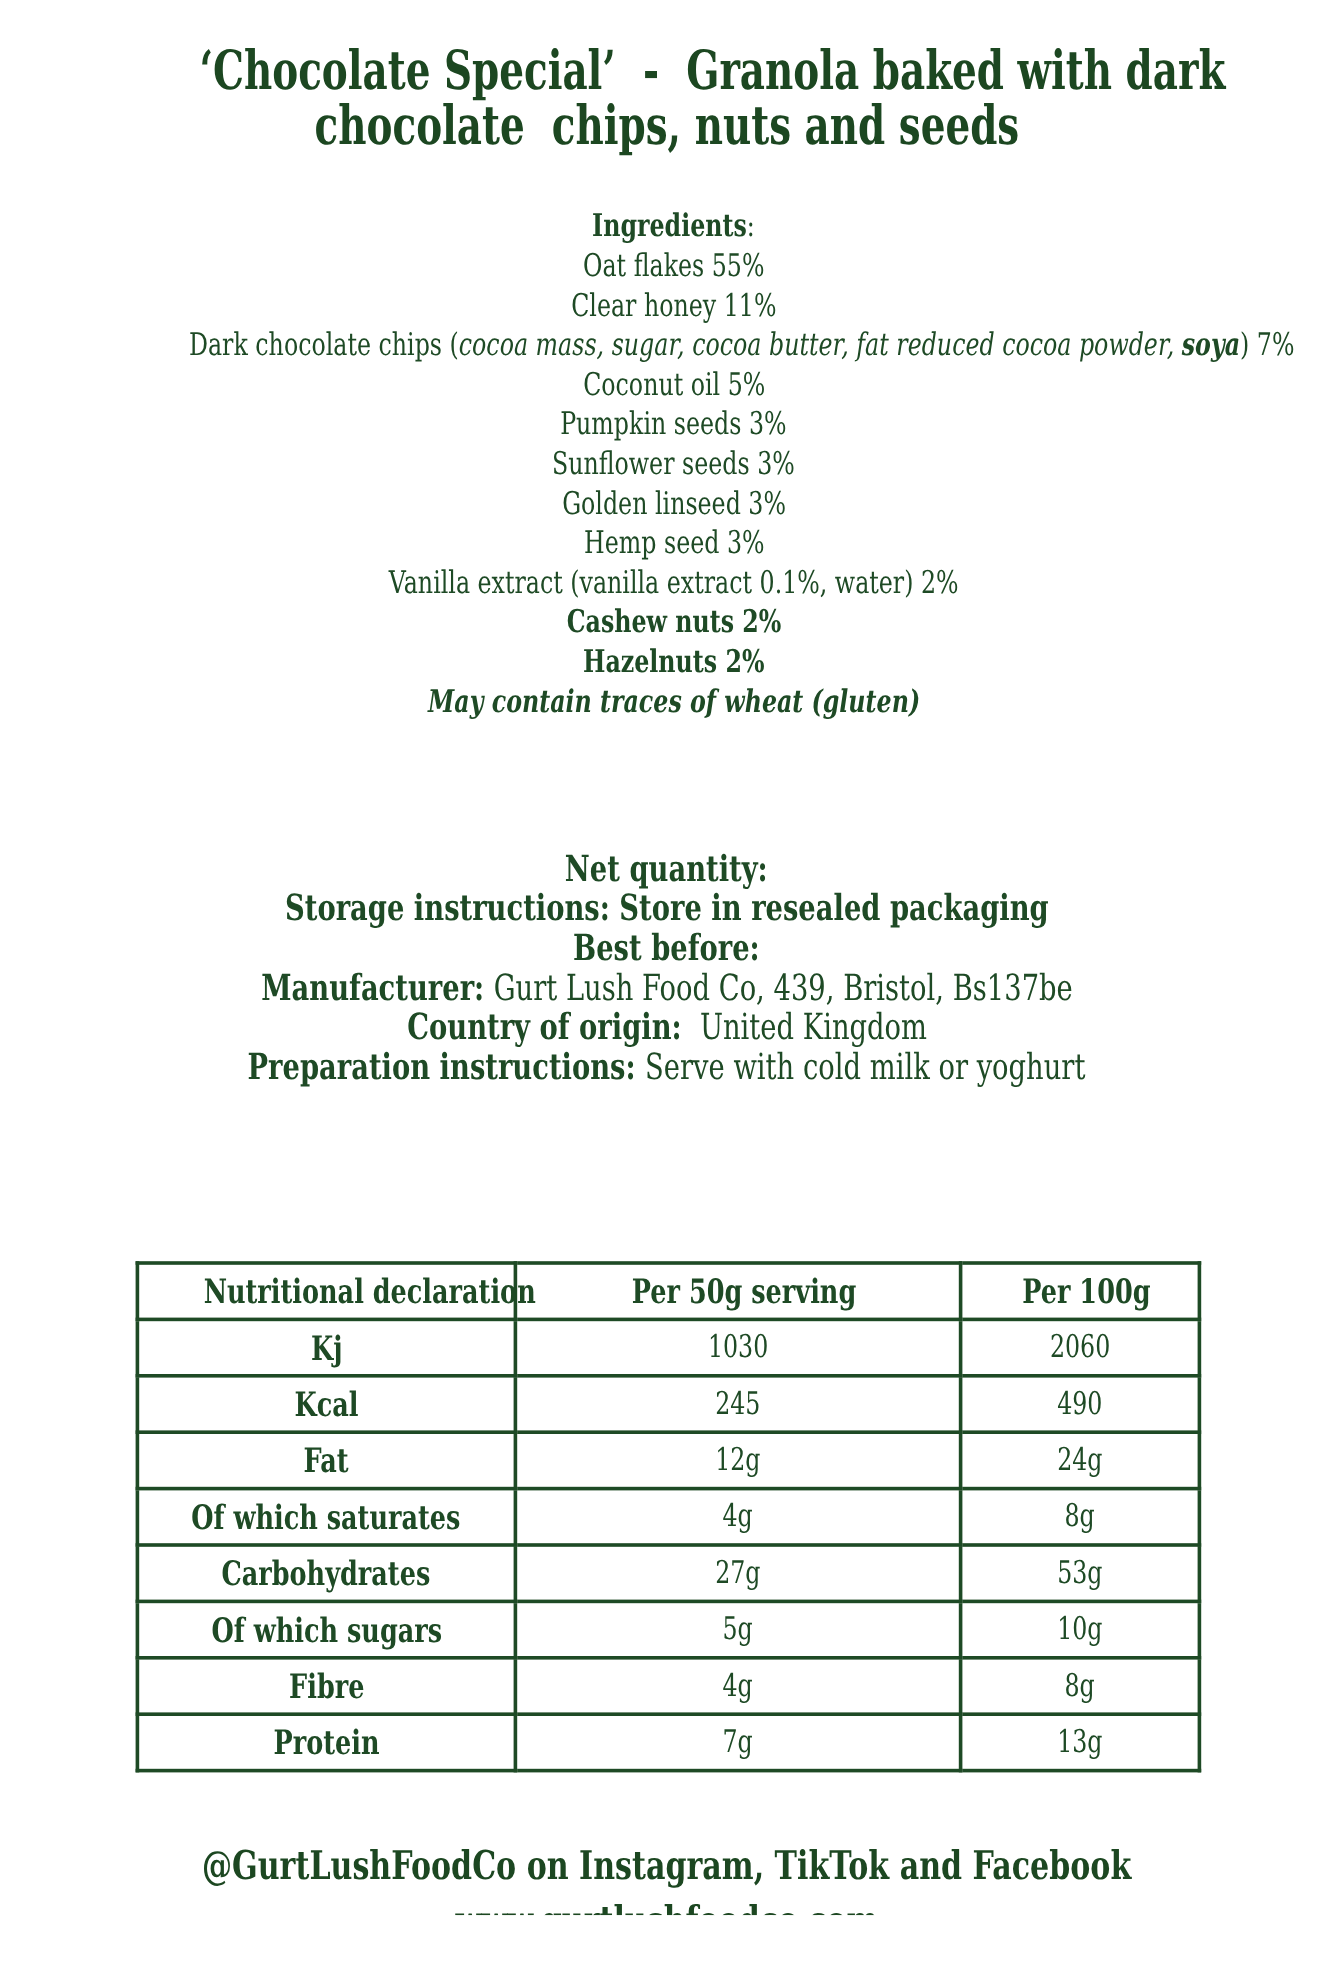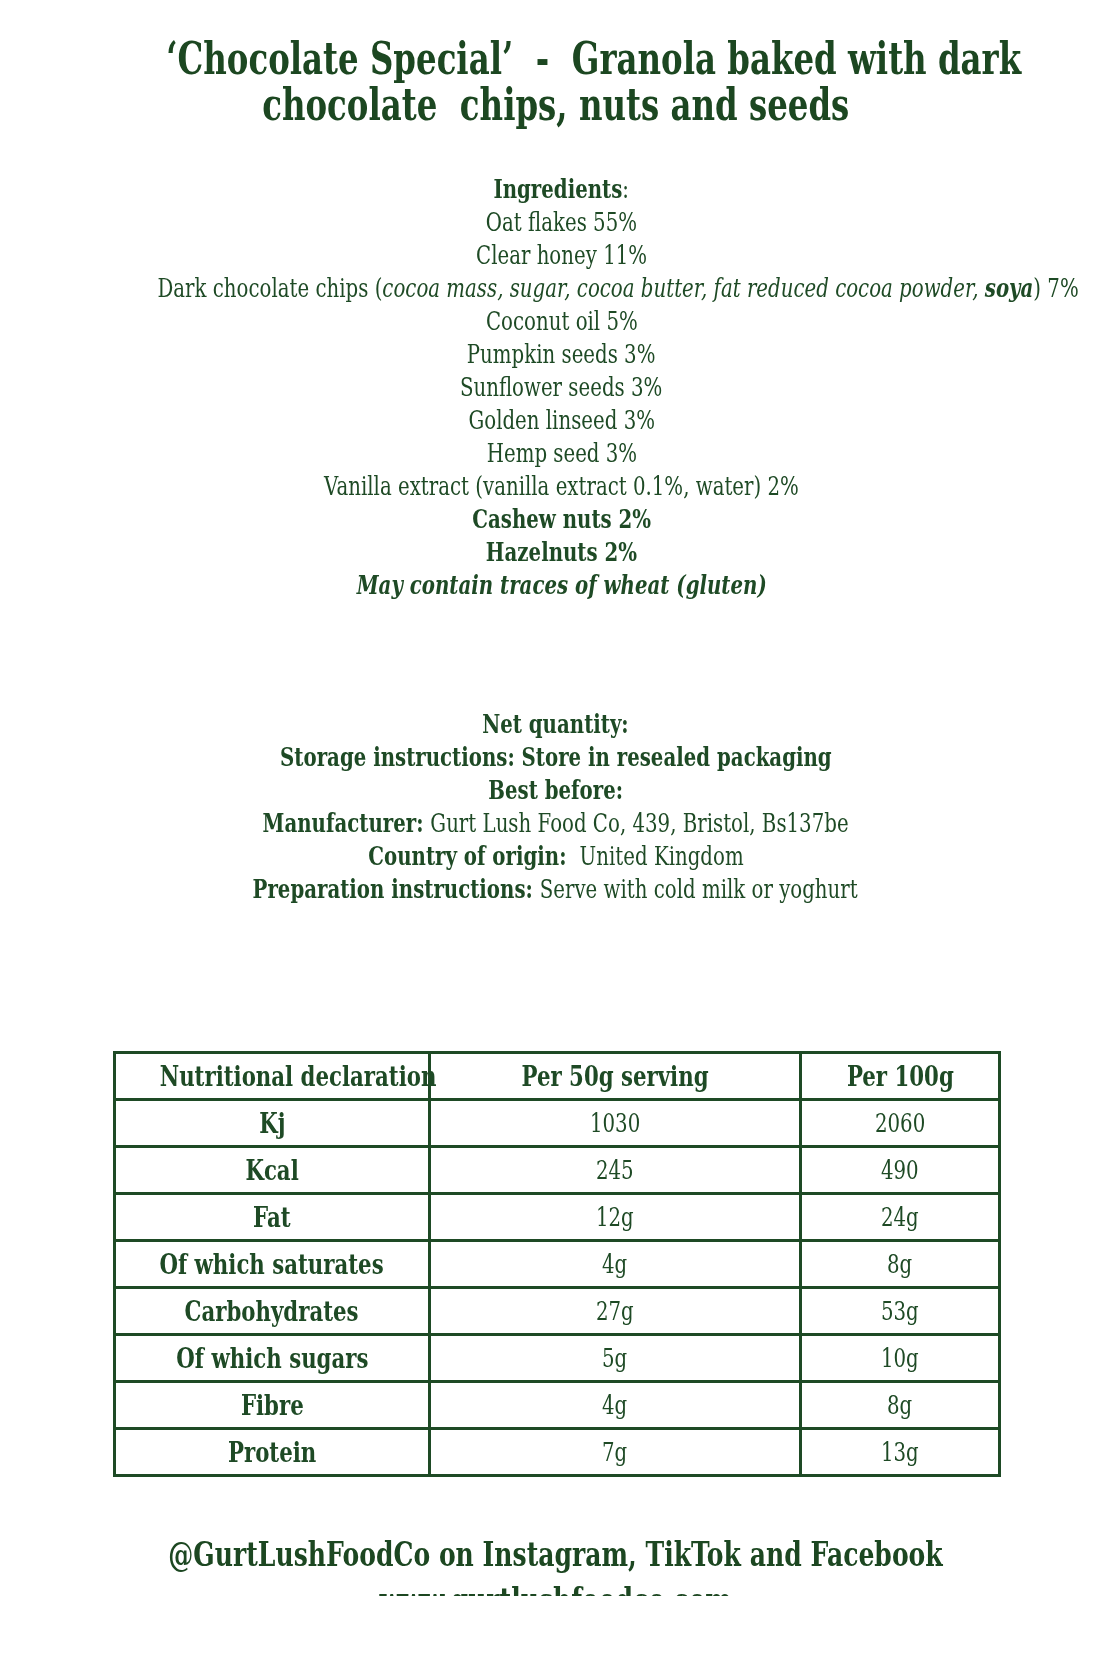--- a/index.html
+++ b/index.html
@@ -23,33 +23,33 @@
     position: absolute; top: 36px; left: 0; right: 0;
     font-weight: bold; font-size: 45px; line-height: 46px;
     color: #1c4721;
   }
   .ing-block {
     position: absolute; top: 173px; left: 0; right: 0;
     font-size: 26px; line-height: 33px; margin-left: 12px;
   }
   .info-block {
     position: absolute; top: 708px; left: 0; right: 0;
-    font-size: 26px; line-height: 33px;
+    font-size: 30px; line-height: 33px;
   }
   table.nutrition {
     position: absolute; top: 1051px; left: 113px;
     width: 885px; border-collapse: collapse; table-layout: fixed;
     color: #1e4a25;
   }
   table.nutrition th, table.nutrition td {
     border: 3px solid #1e4a25;
     text-align: center; vertical-align: middle;
     padding: 0; height: 44px;
   }
-  table.nutrition th { font-size: 28px; font-weight: bold; }
+  table.nutrition th { font-size: 28px; font-weight: bold; padding-left: 10px; }
   td.rowlabel { font-size: 28px; font-weight: bold; }
   td.val { font-size: 26px; font-weight: normal; }
   .footer-block {
     position: absolute; top: 1532px; left: 0; right: 0;
     font-weight: bold; font-size: 33px; line-height: 46px;
     color: #1c4721;
   }
 </style>
 </head>
 <body>

